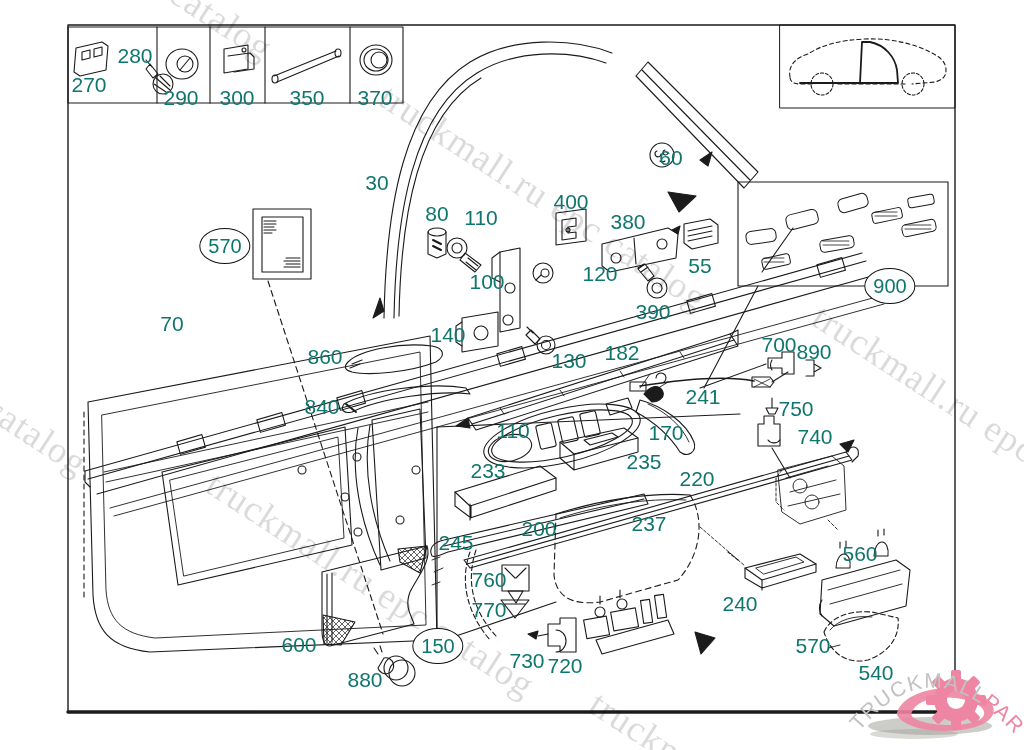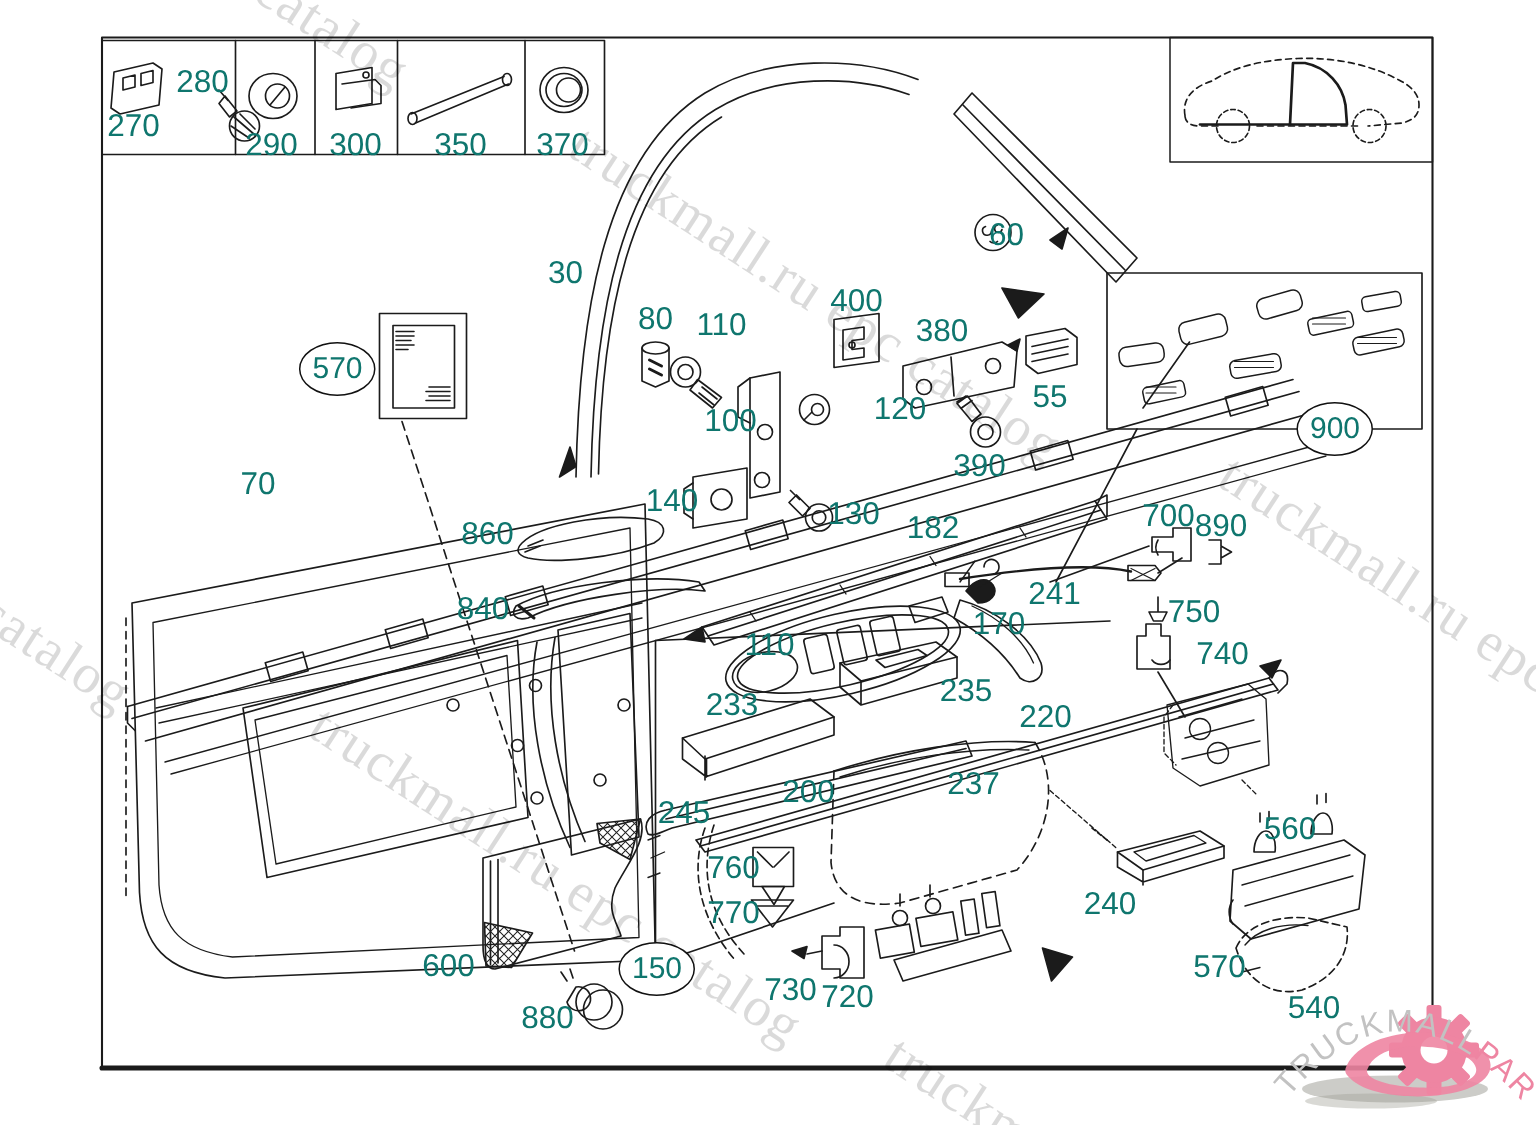--- a/index.html
+++ b/index.html
@@ -418,30 +418,30 @@
       <div class="plabel" style="left: 481px; top: 217px;">110</div>
       <div class="plabel" style="left: 571px; top: 201px;">400</div>
       <div class="plabel" style="left: 628px; top: 221px;">380</div>
       <div class="plabel" style="left: 700px; top: 265px;">55</div>
       <div class="plabel" style="left: 487px; top: 281px;">100</div>
       <div class="plabel" style="left: 568px; top: 273px; margin-left: 32px;">120</div>
       <div class="plabel" style="left: 653px; top: 311px;">390</div>
       <div class="plabel balloon" style="left: 225px; top: 246px;">570</div>
       <div class="plabel" style="left: 172px; top: 323px;">70</div>
       <div class="plabel" style="left: 448px; top: 334px;">140</div>
-      <div class="plabel" style="left: 569px; top: 343px;">130</div>
+      <div class="plabel" style="left: 569px; top: 360px;">130</div>
       <div class="plabel" style="left: 325px; top: 356px;">860</div>
       <div class="plabel" style="left: 622px; top: 352px;">182</div>
       <div class="plabel" style="left: 779px; top: 344px;">700</div>
       <div class="plabel" style="left: 814px; top: 351px;">890</div>
       <div class="plabel" style="left: 322px; top: 406px;">840</div>
       <div class="plabel" style="left: 703px; top: 396px;">241</div>
       <div class="plabel" style="left: 796px; top: 408px;">750</div>
       <div class="plabel" style="left: 513px; top: 430px;">110</div>
-      <div class="plabel" style="left: 666px; top: 416px;">170</div>
+      <div class="plabel" style="left: 666px; top: 432px;">170</div>
       <div class="plabel" style="left: 797px; top: 436px; padding-left: 36px;">740</div>
       <div class="plabel" style="left: 488px; top: 470px;">233</div>
       <div class="plabel" style="left: 644px; top: 461px;">235</div>
       <div class="plabel" style="left: 697px; top: 478px;">220</div>
       <div class="plabel" style="left: 539px; top: 528px;">200</div>
       <div class="plabel" style="left: 649px; top: 523px;">237</div>
       <div class="plabel" style="left: 456px; top: 542px;">245</div>
       <div class="plabel" style="left: 860px; top: 553px;">560</div>
       <div class="plabel" style="left: 489px; top: 579px;">760</div>
       <div class="plabel" style="left: 489px; top: 609px;">770</div>

